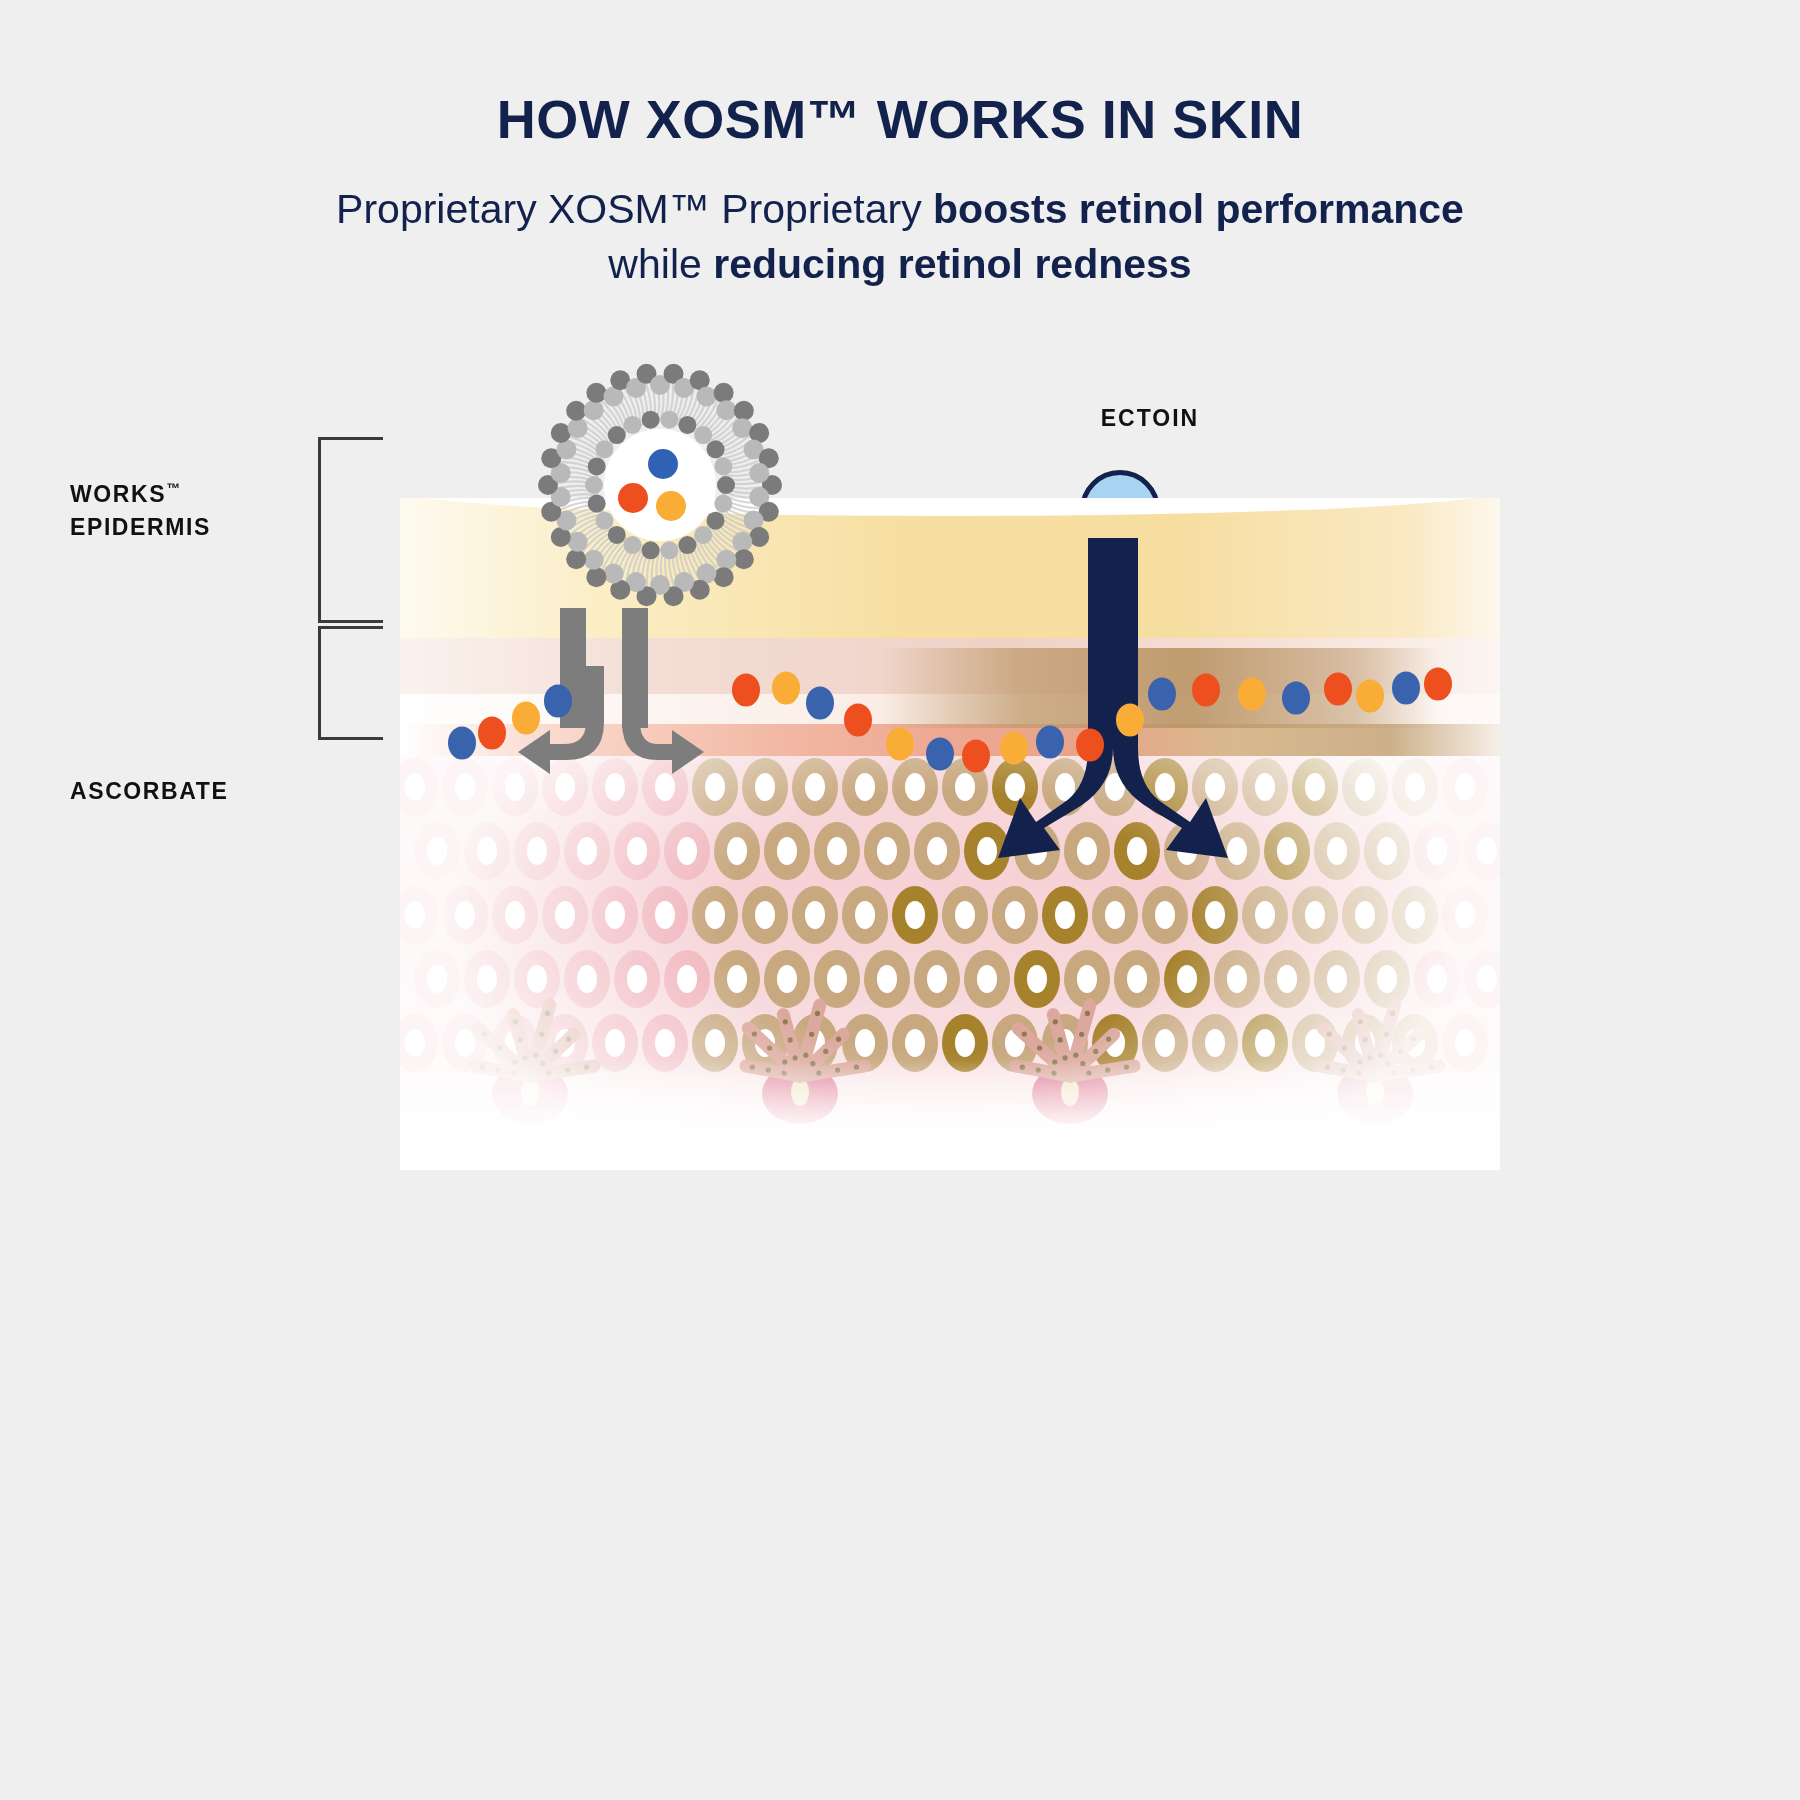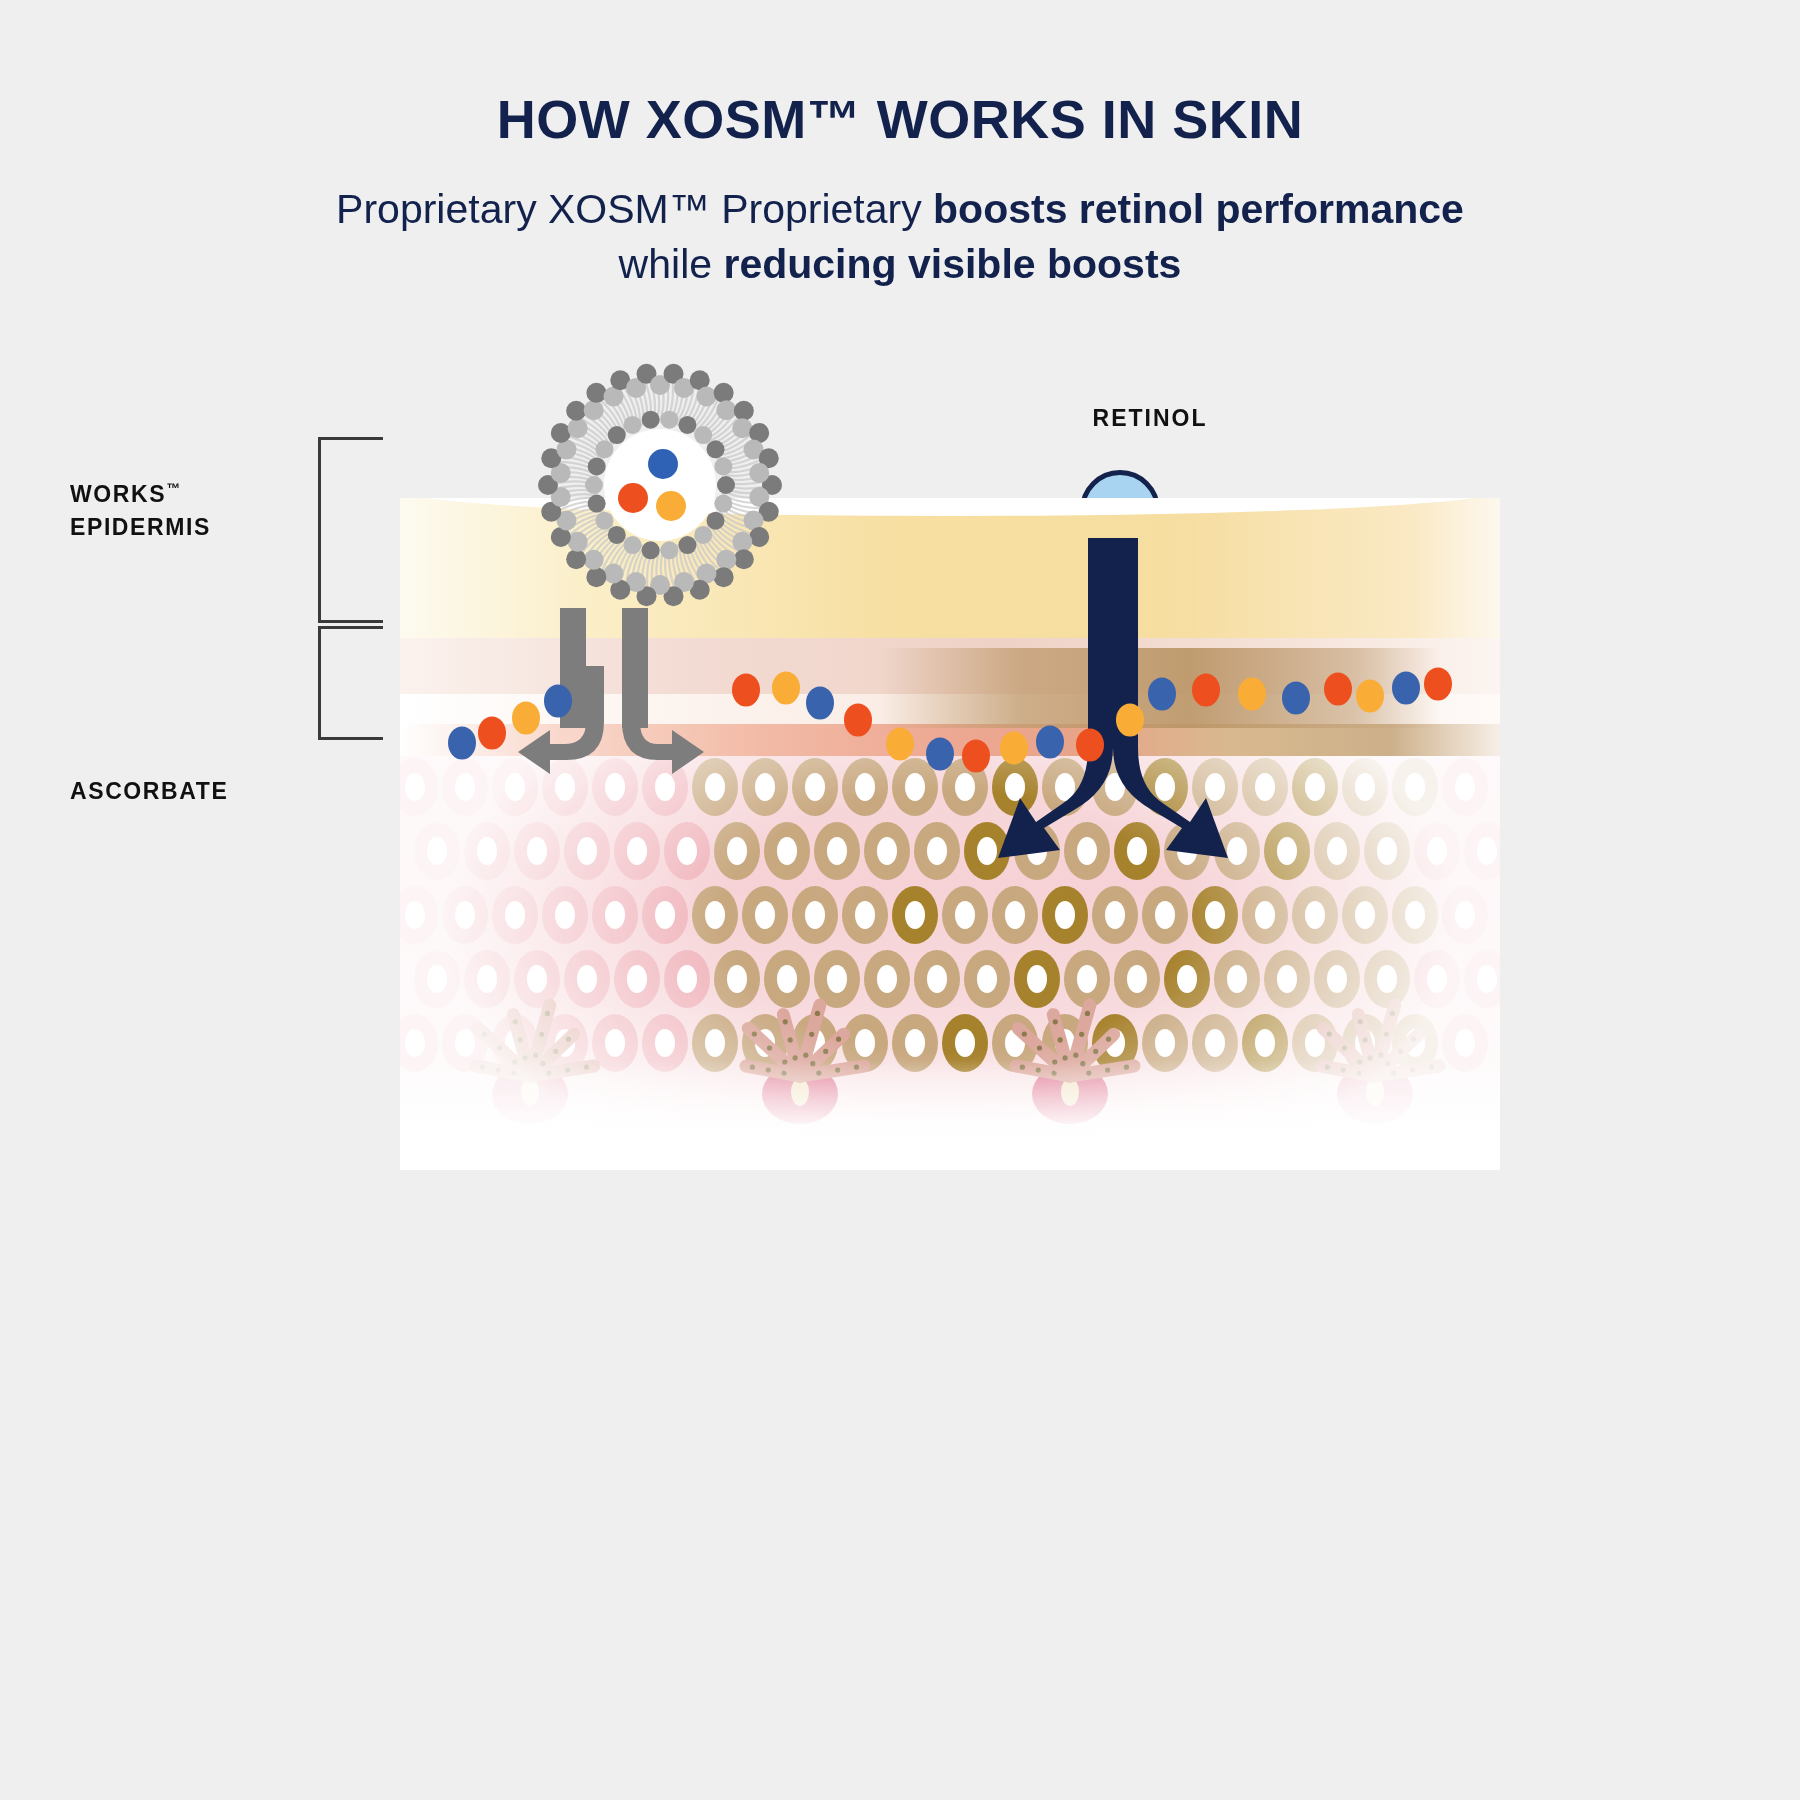--- a/index.html
+++ b/index.html
@@ -127,35 +127,35 @@
   .legend-text{font-size:23px;font-weight:bold;letter-spacing:1.1px;color:#111;}
 </style>
 </head>
 <body>
 
 <div class="page">
 
   <div class="title">HOW XOSM™ WORKS IN SKIN</div>
 
   <div class="subtitle">
-    <span>Proprietary XOSM™ Proprietary </span><b>boosts retinol performance </b><span>while </span><b>reducing visible boosts</b>
+    <span>Proprietary XOSM™ Proprietary </span><b>boosts retinol performance </b><span>while </span><b>reducing retinol redness</b>
   </div>
 
   <div class="side-label" id="lbl-xosm">
     <span>WORKS</span><span class="tm">™</span><br>
     <span>EPIDERMIS</span>
   </div>
   <div class="bracket" id="brk-xosm"></div>
 
   <div class="side-label" id="lbl-epi">
     <span>ASCORBATE</span>
   </div>
   <div class="bracket" id="brk-epi"></div>
 
-  <div class="retinol-label">RETINOL</div>
+  <div class="retinol-label">ECTOIN</div>
   <div class="retinol-ball"></div>
 
   <div class="skin">
     <div class="layer-sc"></div>
     <div class="layer-sc-top"></div>
     <div class="layer-epi"></div>
     <div class="layer-epi2"></div>
     <div class="layer-basal"></div>
     <div class="layer-tan"></div>
     <div class="layer-dermis"></div>

